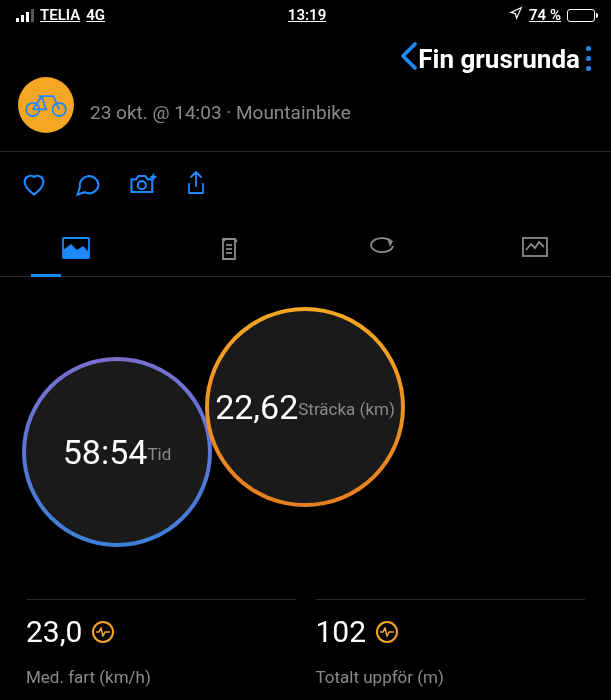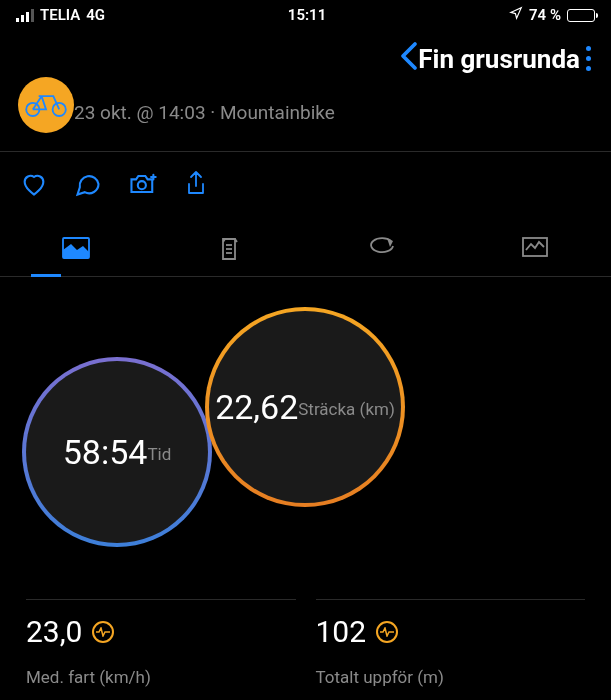--- a/index.html
+++ b/index.html
@@ -11,20 +11,21 @@
   font-family: -apple-system, BlinkMacSystemFont, "Segoe UI", Roboto, sans-serif;
   overflow: hidden;
 }
 .status-bar {
   display: flex;
   justify-content: space-between;
   align-items: center;
   padding: 6px 16px;
   font-size: 15px;
   font-weight: 600;
+  text-decoration: underline;
 }
 .status-left { display: flex; align-items: center; gap: 6px; }
 .status-right { display: flex; align-items: center; gap: 6px; }
 .signal-bars { display: inline-flex; align-items: flex-end; gap: 2px; }
 .signal-bars span { width: 3px; background: #fff; display: inline-block; }
 .signal-bars span:nth-child(1){height:4px}
 .signal-bars span:nth-child(2){height:7px}
 .signal-bars span:nth-child(3){height:10px}
 .signal-bars span:nth-child(4){height:13px; background:#555}
 .battery { width: 28px; height: 13px; border: 1.5px solid #fff; border-radius: 3px; position: relative; }
@@ -34,21 +35,21 @@
   display: flex;
   align-items: center;
   justify-content: flex-end;
   padding: 10px 14px 14px;
 }
 .back-btn { color:#1e88ff; font-size:32px; font-weight:300; cursor:pointer; line-height:1;}
 .title { font-size: 26px; font-weight: 700; color:#fff; }
 .menu-dots { display:flex; flex-direction:column; gap:5px; cursor:pointer; padding:6px;}
 .menu-dots span { width:5px; height:5px; background:#1e88ff; border-radius:50%; }
 .activity-row {
-  display:flex; align-items:center; gap:0; padding: 0 18px 18px;
+  display:flex; align-items:center; gap:16px; padding: 0 18px 18px;
 }
 .activity-avatar {
   width:56px; height:56px; border-radius:50%; background:#f5a623;
   display:flex; align-items:center; justify-content:center;
   margin-top:-14px;
 }
 .bike-icon { color:#1e88ff; }
 .activity-meta { color:#8a8a8a; font-size:19px; }
 .divider { height:1px; background:#2a2a2a; margin: 0 0 8px; }
 .action-row { display:flex; gap:26px; padding:10px 20px 16px; }
@@ -106,21 +107,21 @@
   <div class="status-left">
     <span class="signal-bars">
         <span></span>
         <span></span>
         <span></span>
         <span></span>
       </span>
     <span>TELIA</span>
     <span>4G</span>
   </div>
-  <div>15:11</div>
+  <div>13:19</div>
   <div class="status-right">
     <span class="loc-arrow">
       <svg width="14" height="14" viewBox="0 0 24 24" fill="none" stroke="#fff" stroke-width="2">
           <path d="M3 11l18-8-8 18-2-8-8-2z"></path>
         </svg>
     </span>
     <span>74 %</span>
     <span class="battery"><span class="battery-fill"></span></span>
   </div>
 </div>

